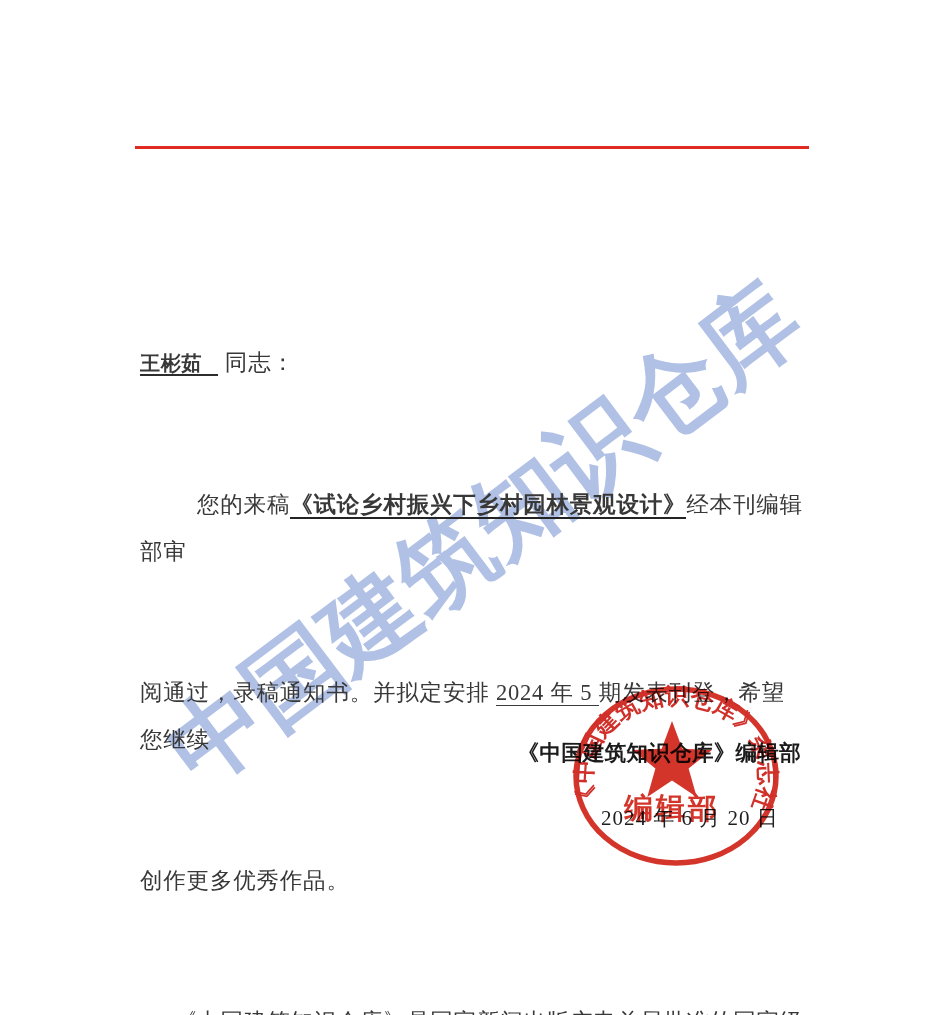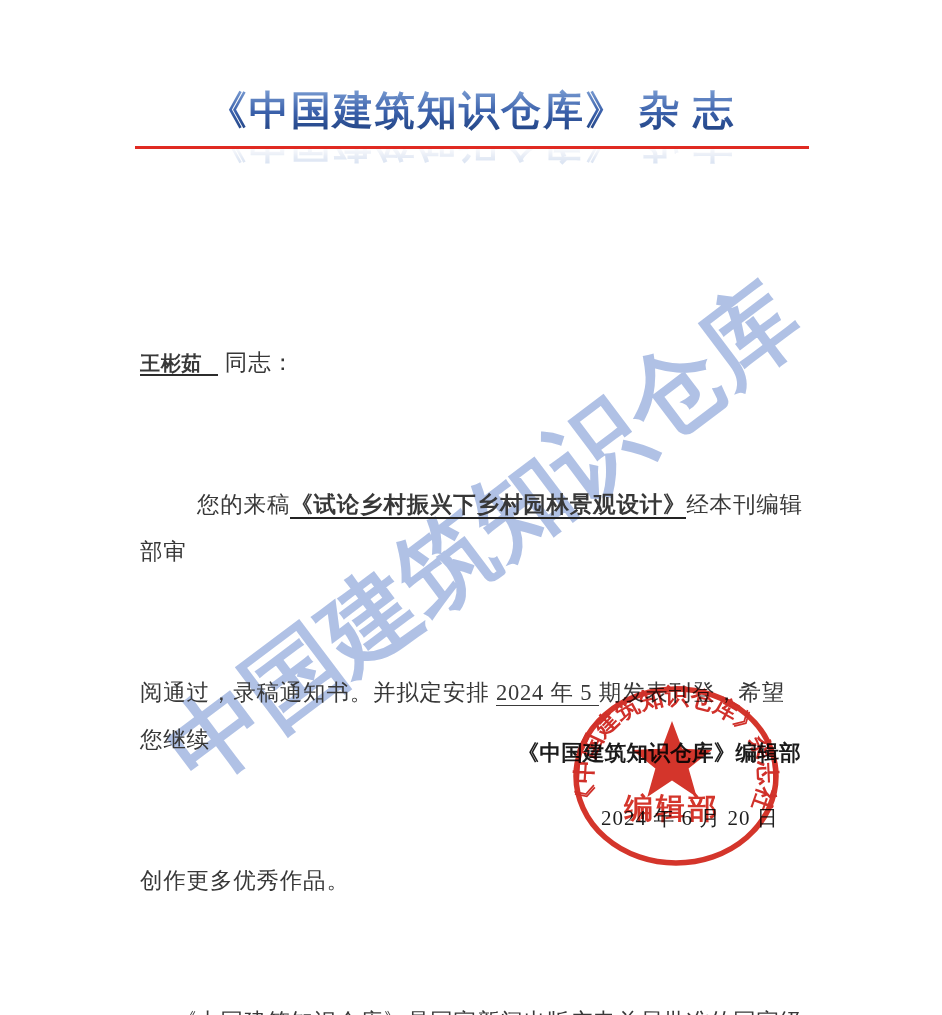--- a/index.html
+++ b/index.html
@@ -72,21 +72,20 @@
   }
   .seal text{font-family:"Liberation Serif","DejaVu Serif",serif;}
 </style>
 </head>
 <body>
 
 <div class="page">
 
   <div class="watermark">中国建筑知识仓库</div>
 
-  <div class="title">《中国建筑知识仓库》 杂 志</div>
 
   <div class="rule"></div>
 
 
   <div class="content">
     <div class="line"><span class="name">王彬茹</span><span> 同志：</span></div>
     <div class="line indent-a"><span>您的来稿</span><span class="atitle">《试论乡村振兴下乡村园林景观设计》</span><span>经本刊编辑部审</span></div>
     <div class="line"><span>阅通过，录稿通知书。并拟定安排 </span><span class="unum">2024 年 5 </span><span>期发表刊登，希望您继续</span></div>
     <div class="line">创作更多优秀作品。</div>
     <div class="line indent-b">《中国建筑知识仓库》是国家新闻出版广电总局批准的国家级建</div>

